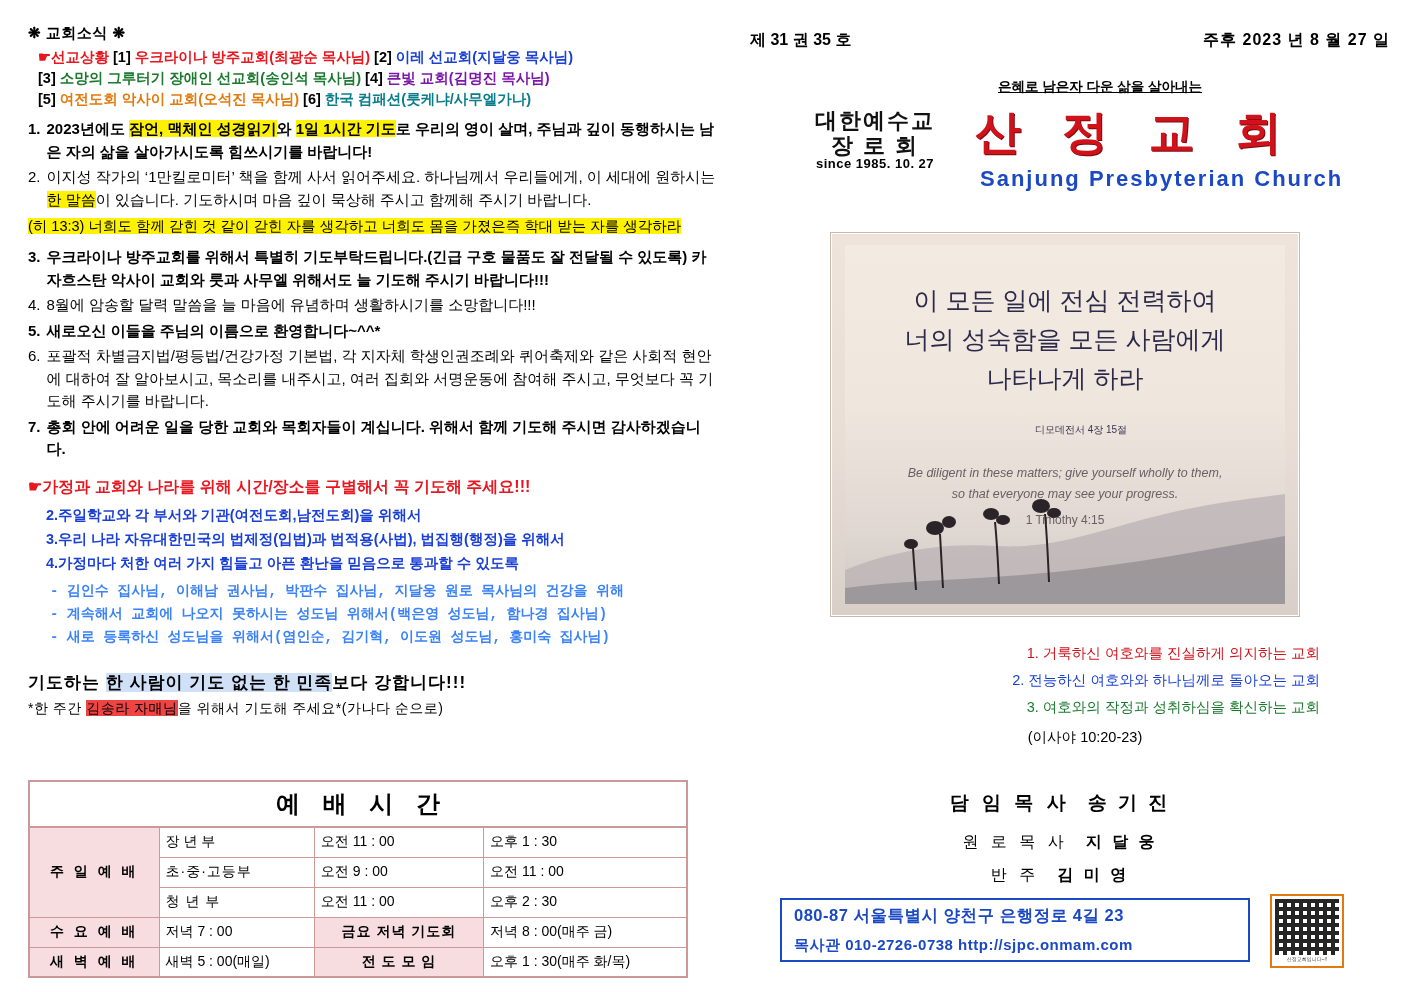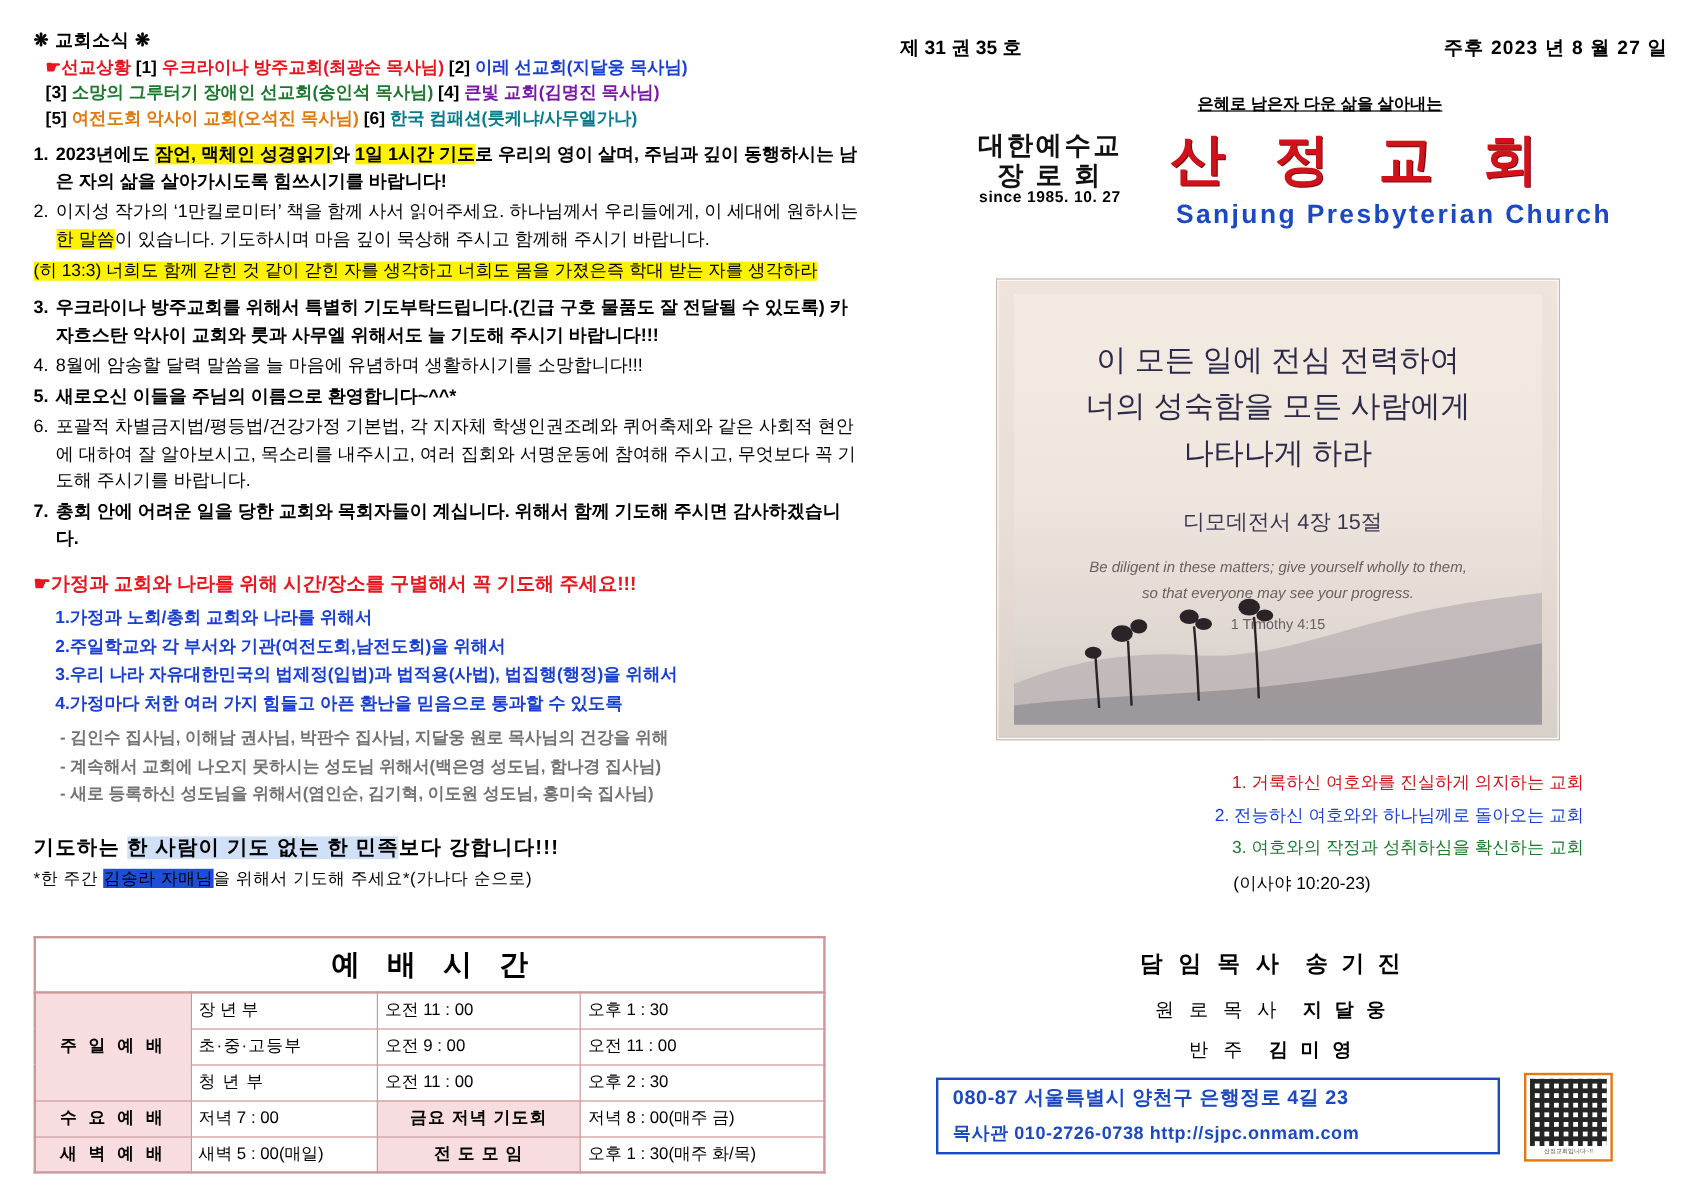--- a/index.html
+++ b/index.html
@@ -56,31 +56,31 @@
 
   .pray-head {
     color: #e8171f; font-weight: bold; font-size: 16px; margin-top: 16px;
   }
   .pray-list { margin: 6px 0 0 18px; }
   .pray-list div {
     font-size: 14.5px; font-weight: bold; color: #1a3fd4; line-height: 1.65;
   }
   .pray-sub { margin: 4px 0 0 22px; }
   .pray-sub div {
-    font-size: 14px; font-weight: bold; color: #737373; line-height: 1.65;
+    font-size: 14px; font-weight: bold; color: #3b82f6; line-height: 1.65; font-family: Liberation Mono, monospace;
   }
   .motto {
     margin-top: 22px; font-size: 17px; font-weight: bold;
     letter-spacing: 1px;
   }
   .motto .hl { background: #cfe0f7; }
   .motto-sub {
     margin-top: 6px; font-size: 14px; letter-spacing: 0.5px;
   }
-  .motto-sub .hl { background: #1d4ed8; text-align: right; }
+  .motto-sub .hl { background: #ef4444; text-align: right; }
 
   
   .table-wrap { position: absolute; left: 28px; top: 780px; width: 660px; }
   .tbl-title {
     border: 2px solid #c99; border-bottom: none; background: #fff;
     text-align: center; font-size: 24px; font-weight: bold;
     letter-spacing: 8px; padding: 6px 0 6px 8px;
   }
   table.worship {
     border-collapse: collapse; width: 100%;
@@ -138,22 +138,22 @@
   }
   .card .inner {
     position: absolute; left: 14px; top: 12px; right: 14px; bottom: 12px;
     background: linear-gradient(#f3eae2 0%, #efe6de 45%, #dfd7d1 80%, #cfc8c4 100%);
   }
   .card-kr {
     position: absolute; top: 36px; left: 0; width: 100%; text-align: center;
     font-size: 25px; line-height: 1.55; color: #2c2a4a; font-weight: 500;
   }
   .card-ref {
-    position: absolute; top: 178px; left: 4px; width: 100%; text-align: center;
-    font-size: 18px; color: #3a3550;
+    position: absolute; top: 178px; left: 16px; width: 100%; text-align: center;
+    font-size: 10px; color: #3a3550;
   }
   .card-en {
     position: absolute; top: 218px; left: 0; width: 100%; text-align: center;
     font-size: 12.5px; line-height: 1.7; color: #6a5f62; font-style: italic;
   }
   .card-en2 {
     position: absolute; top: 268px; left: 0; width: 100%; text-align: center;
     font-size: 12px; color: #6a5f62;
   }
   .card-silhouette {
@@ -245,21 +245,20 @@
           </li>
           <li>
             <span class="num bold">7.</span>
             <span class="txt bold"><span>총회 안에 어려운 일을 당한 교회와 목회자들이 계십니다. 위해서 함께 기도해 주시면 감사하겠습니다.</span></span>
           </li>
         </ol>
       </div>
 
     <div class="pray-head">☛가정과 교회와 나라를 위해 시간/장소를 구별해서 꼭 기도해 주세요!!!</div>
     <div class="pray-list" id="pray-list">
-        <div>1.가정과 노회/총회 교회와 나라를 위해서</div>
         <div>2.주일학교와 각 부서와 기관(여전도회,남전도회)을 위해서</div>
         <div>3.우리 나라 자유대한민국의 법제정(입법)과 법적용(사법), 법집행(행정)을 위해서</div>
         <div>4.가정마다 처한 여러 가지 힘들고 아픈 환난을 믿음으로 통과할 수 있도록</div>
       </div>
     <div class="pray-sub" id="pray-sub">
         <div>- 김인수 집사님, 이해남 권사님, 박판수 집사님, 지달웅 원로 목사님의 건강을 위해</div>
         <div>- 계속해서 교회에 나오지 못하시는 성도님 위해서(백은영 성도님, 함나경 집사님)</div>
         <div>- 새로 등록하신 성도님을 위해서(염인순, 김기혁, 이도원 성도님, 홍미숙 집사님)</div>
       </div>
 

